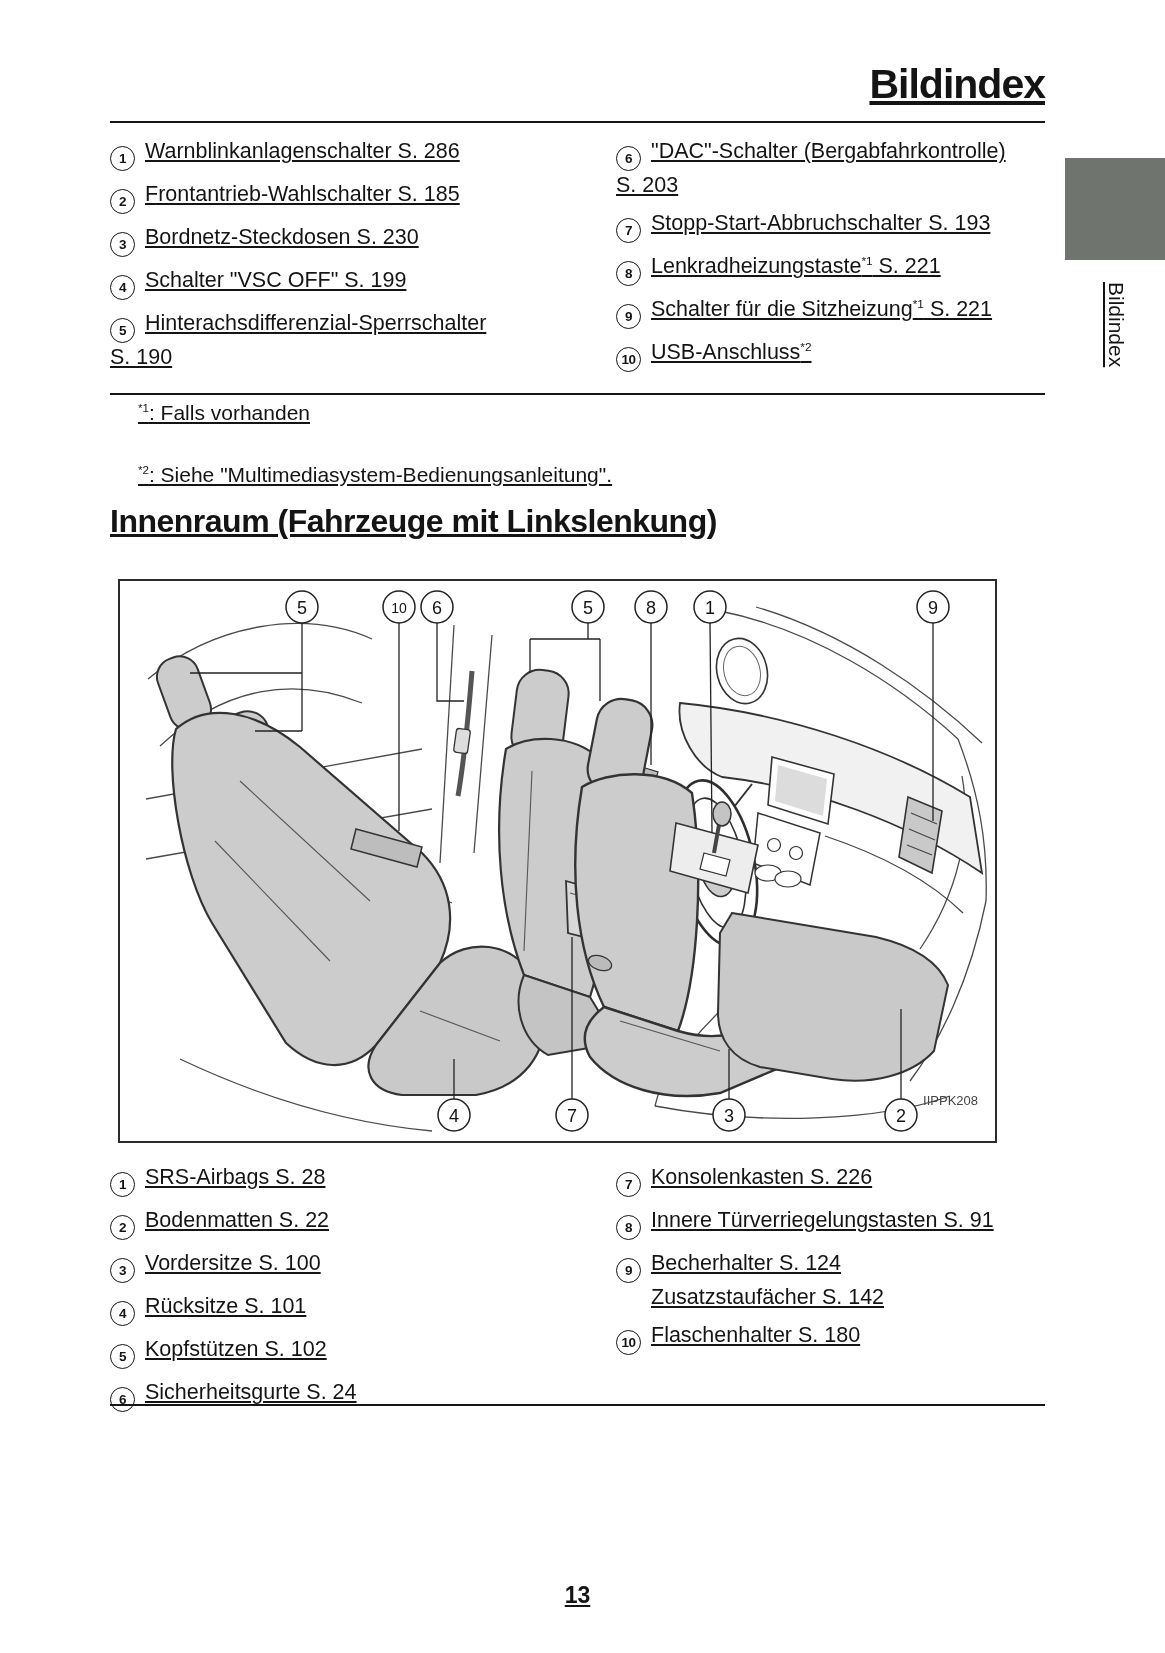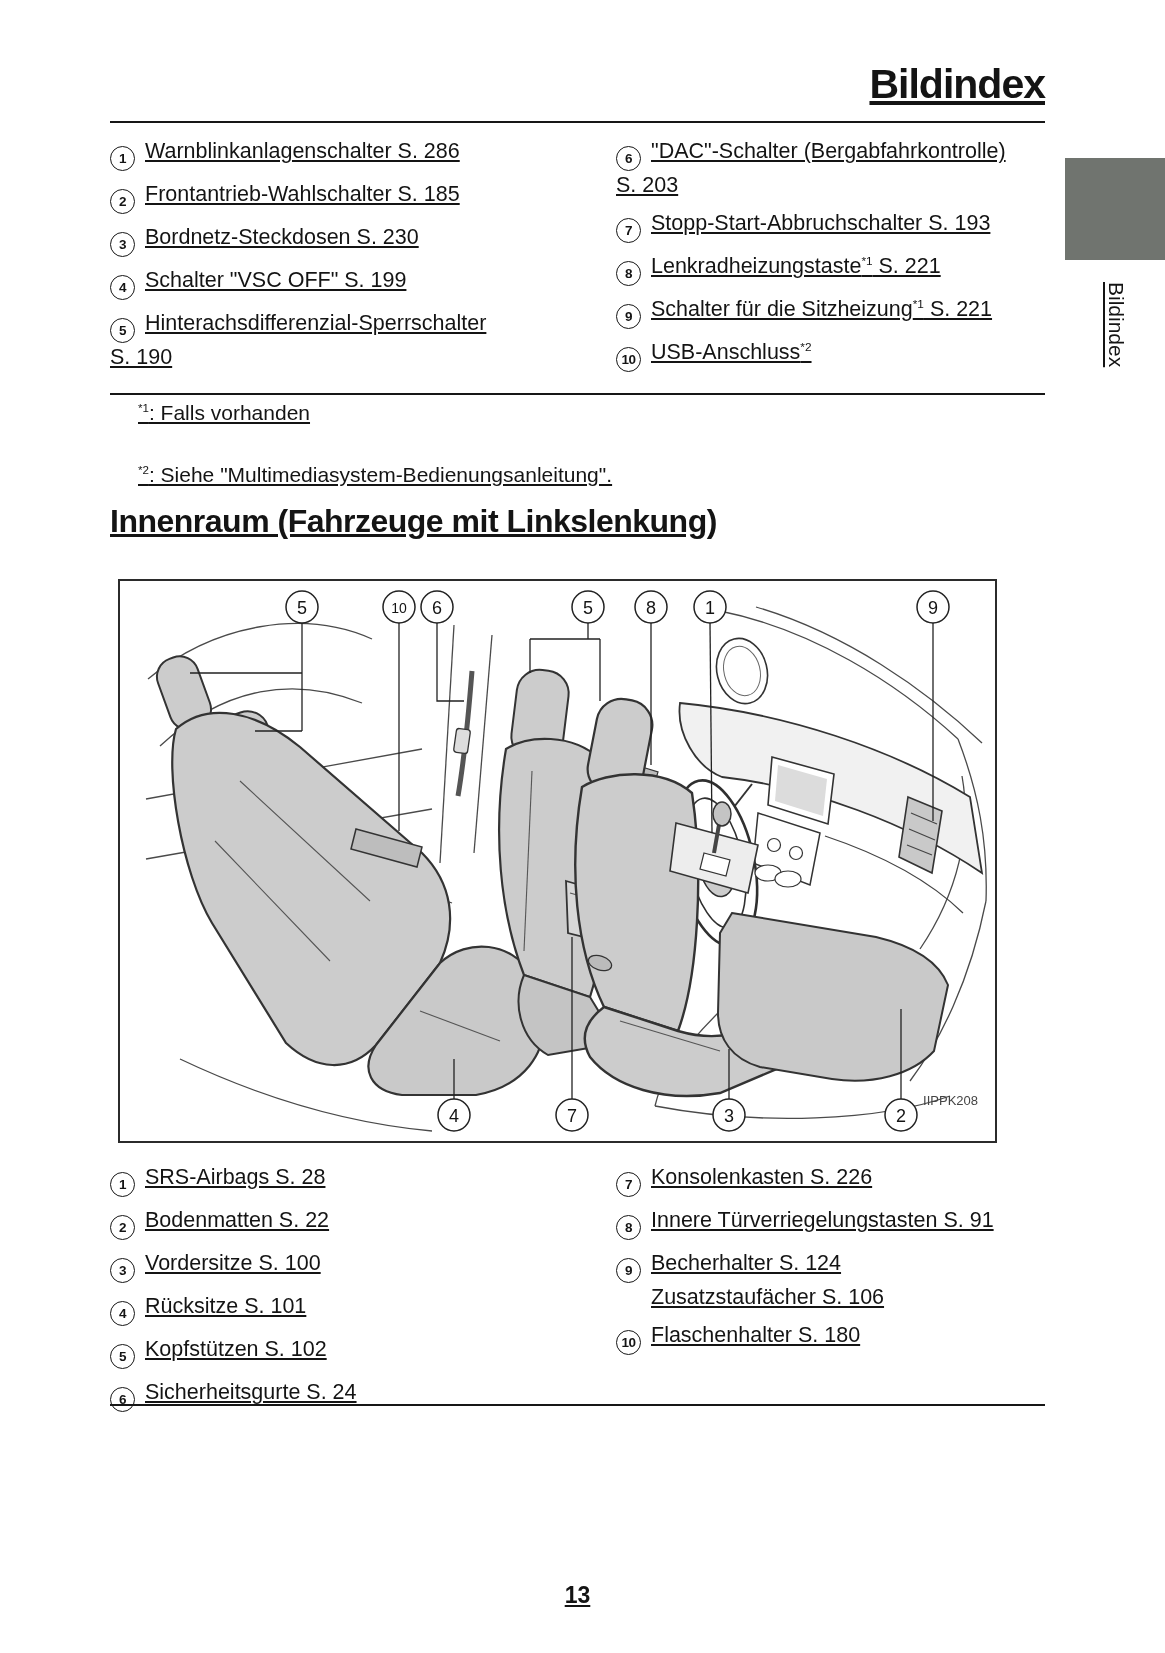--- a/index.html
+++ b/index.html
@@ -225,21 +225,21 @@
     <div class="t-item"><span class="circ">1</span><span>SRS-Airbags S. 28</span></div>
     <div class="t-item"><span class="circ">2</span><span>Bodenmatten S. 22</span></div>
     <div class="t-item"><span class="circ">3</span><span>Vordersitze S. 100</span></div>
     <div class="t-item"><span class="circ">4</span><span>Rücksitze S. 101</span></div>
     <div class="t-item"><span class="circ">5</span><span>Kopfstützen S. 102</span></div>
     <div class="t-item"><span class="circ">6</span><span>Sicherheitsgurte S. 24</span></div>
   </div>
   <div class="col-r">
     <div class="t-item"><span class="circ">7</span><span>Konsolenkasten S. 226</span></div>
     <div class="t-item"><span class="circ">8</span><span>Innere Türverriegelungstasten S. 91</span></div>
-    <div class="t-item"><span class="circ">9</span><span>Becherhalter S. 124</span><span class="cont-indent">Zusatzstaufächer S. 106</span></div>
+    <div class="t-item"><span class="circ">9</span><span>Becherhalter S. 124</span><span class="cont-indent">Zusatzstaufächer S. 142</span></div>
     <div class="t-item"><span class="circ">10</span><span>Flaschenhalter S. 180</span></div>
   </div>
 </div>
 
 <div class="abs rule rule3"></div>
 
 <div class="abs page-number">13</div>
 
 <div class="abs side-tab"></div>
 <div class="abs side-tab-label">Bildindex</div>

